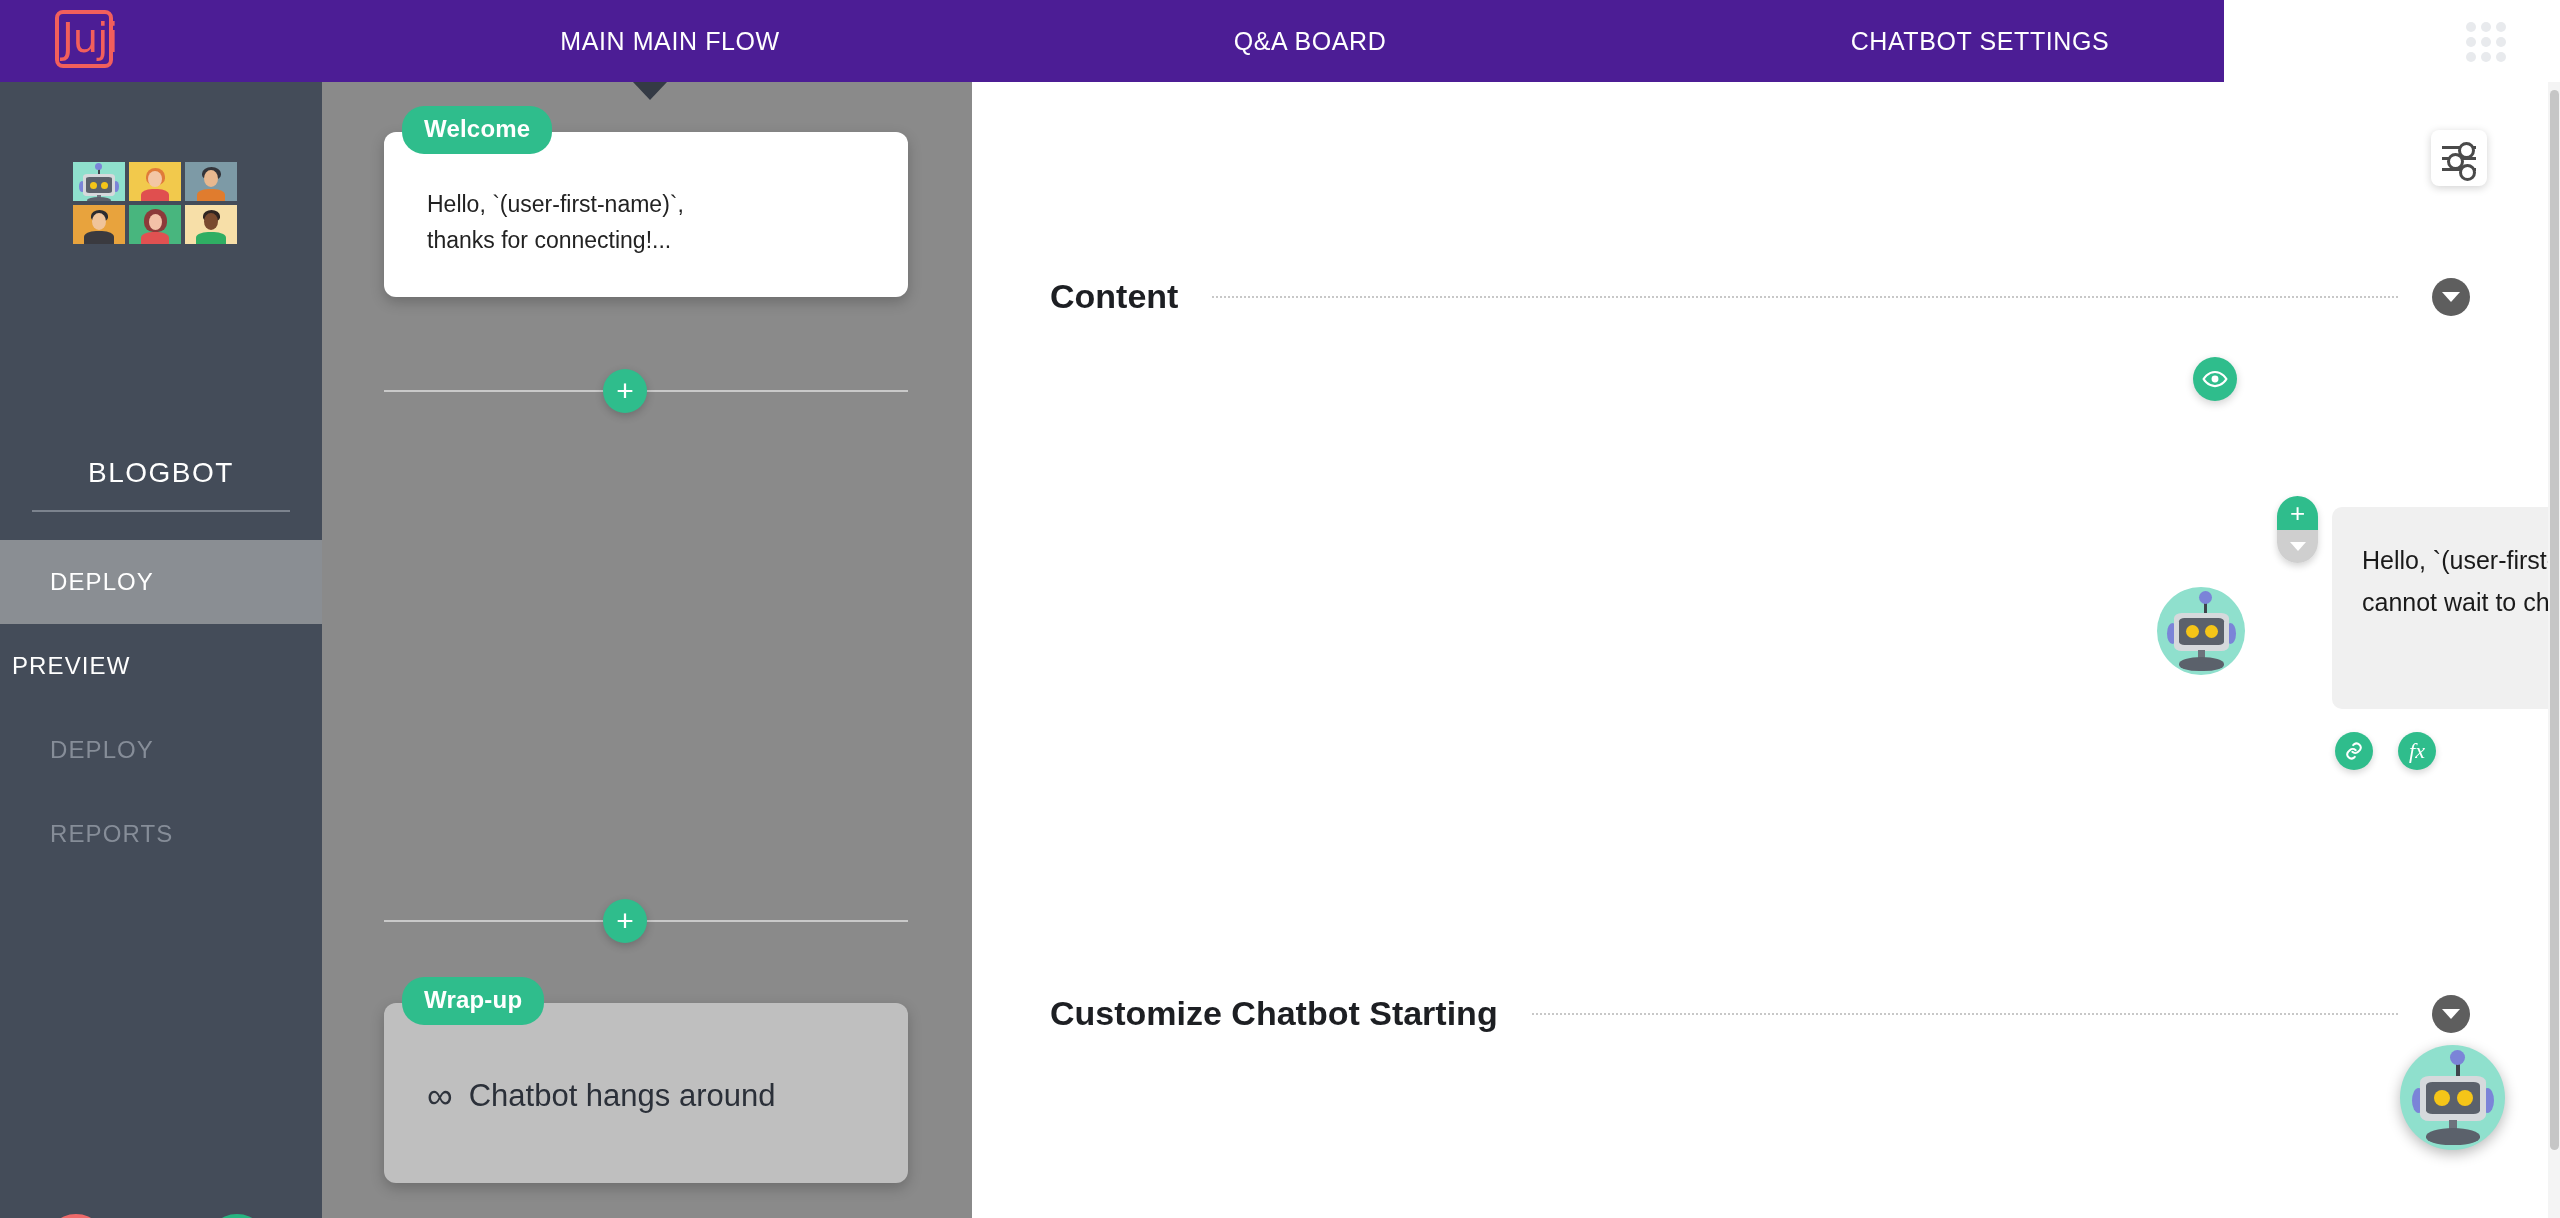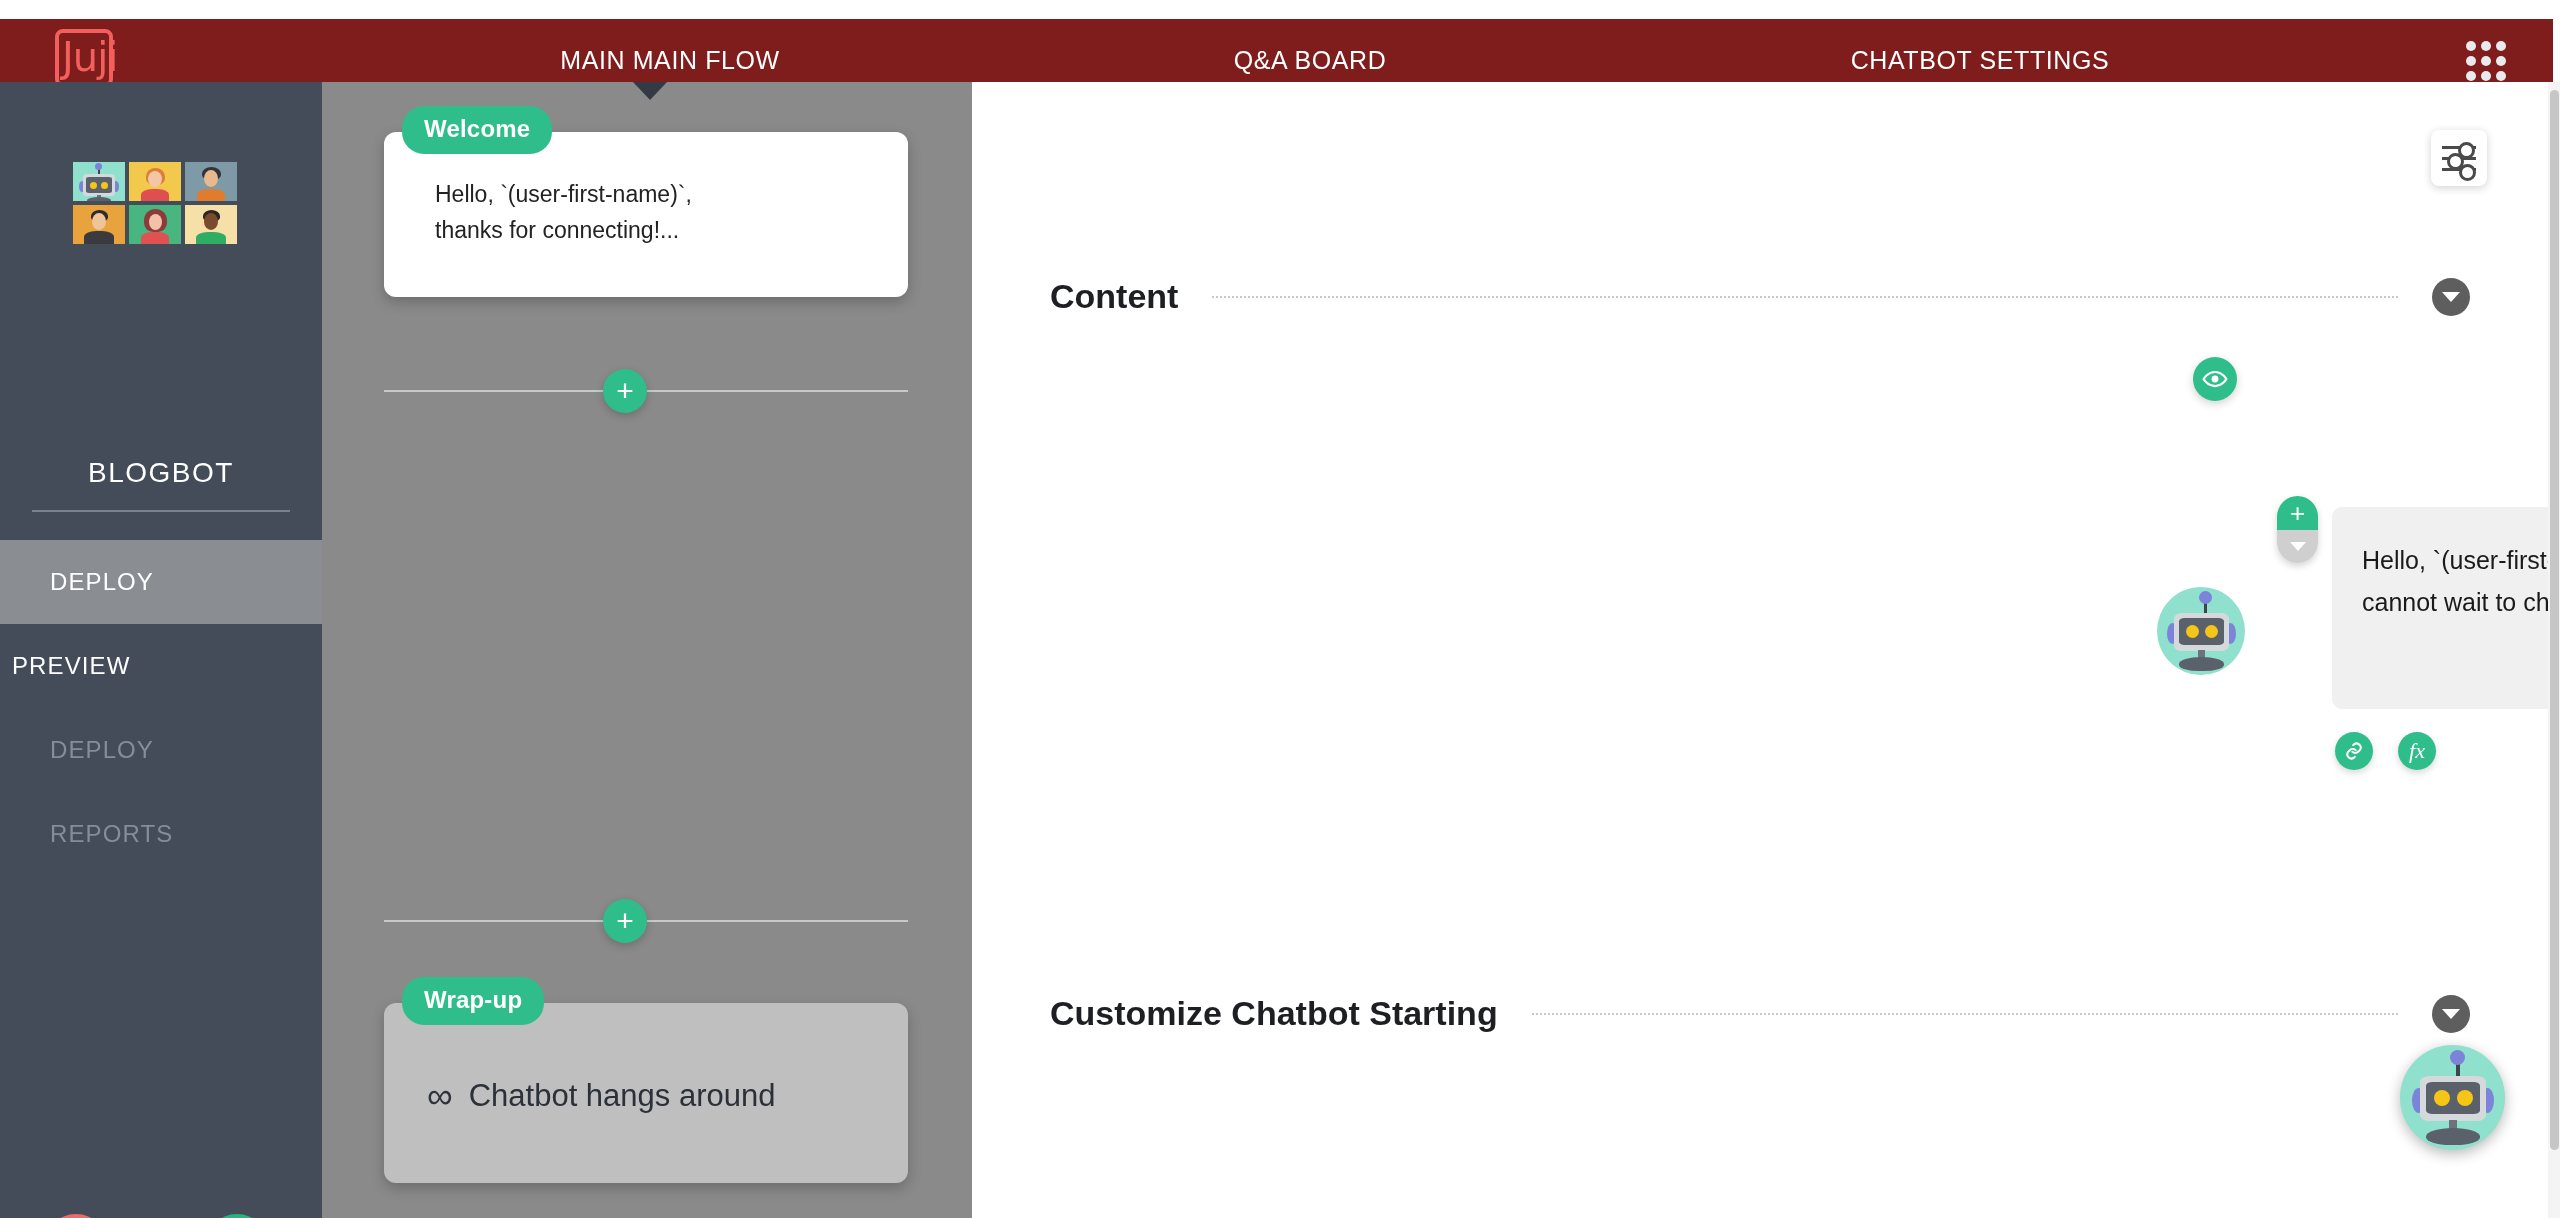--- a/index.html
+++ b/index.html
@@ -4,22 +4,22 @@
 <style>
   * { box-sizing: border-box; margin: 0; padding: 0; }
   html, body {
     width: 2560px; height: 1218px;
     font-family: "Liberation Sans", sans-serif;
     overflow: hidden; background: #ffffff;
   }
 
   
   #topbar {
-    position: absolute; left: 0; top: 0; width: 2553px; height: 82px;
-    background: #7f1d1d; display: flex; align-items: center; margin-top: 19px;
+    position: absolute; left: 0; top: 0; width: 2224px; height: 82px;
+    background: #4c1d95; display: flex; align-items: center;
   }
   #logo-wrap {
     position: absolute; left: 55px; top: 10px;
     width: 62px; height: 62px;
   }
   #logo-box {
     position: absolute; left: 0; top: 0; width: 58px; height: 58px;
     border: 4px solid #f25f5c; border-radius: 8px;
   }
   #logo-text {
@@ -112,21 +112,21 @@
   .node-badge {
     position: absolute; left: 18px; top: -26px;
     background: #2fbd8c; color: #ffffff;
     font-size: 24px; font-weight: 700; letter-spacing: 0.2px;
     padding: 9px 22px 11px; border-radius: 22px;
   }
   .node-text {
     position: absolute; left: 43px; font-size: 23px;
     color: #222222; line-height: 36px;
   }
-  #welcome-text { top: 44px; width: 420px; margin-left: 8px; }
+  #welcome-text { top: 54px; width: 420px; }
   #wrapup-row {
     position: absolute; left: 43px; top: 75px;
     display: flex; align-items: center; gap: 16px;
   }
   #infinity-icon { font-size: 36px; color: #2e333c; line-height: 28px; }
   #wrapup-text { font-size: 31px; color: #2b3039; }
 
   .connector { position: absolute; left: 62px; width: 524px; height: 2px; background: #c9c9c9; }
   #conn-1 { top: 308px; }
   #conn-2 { top: 838px; }

